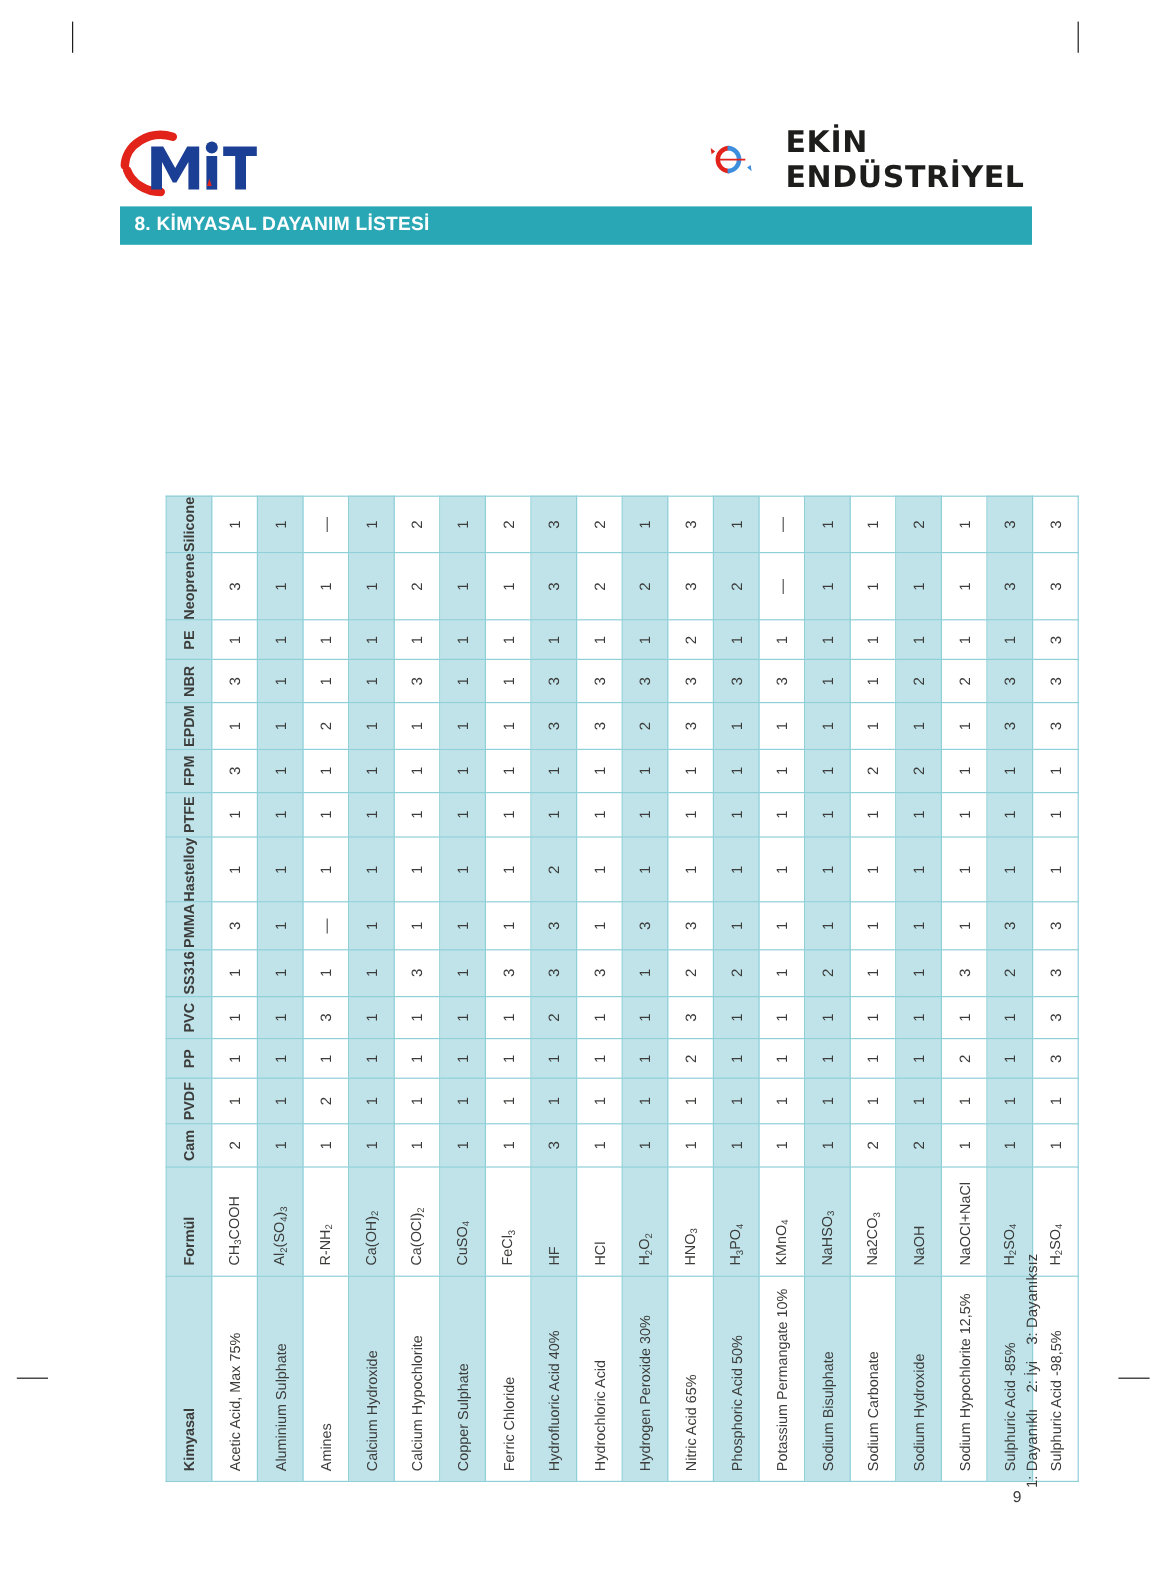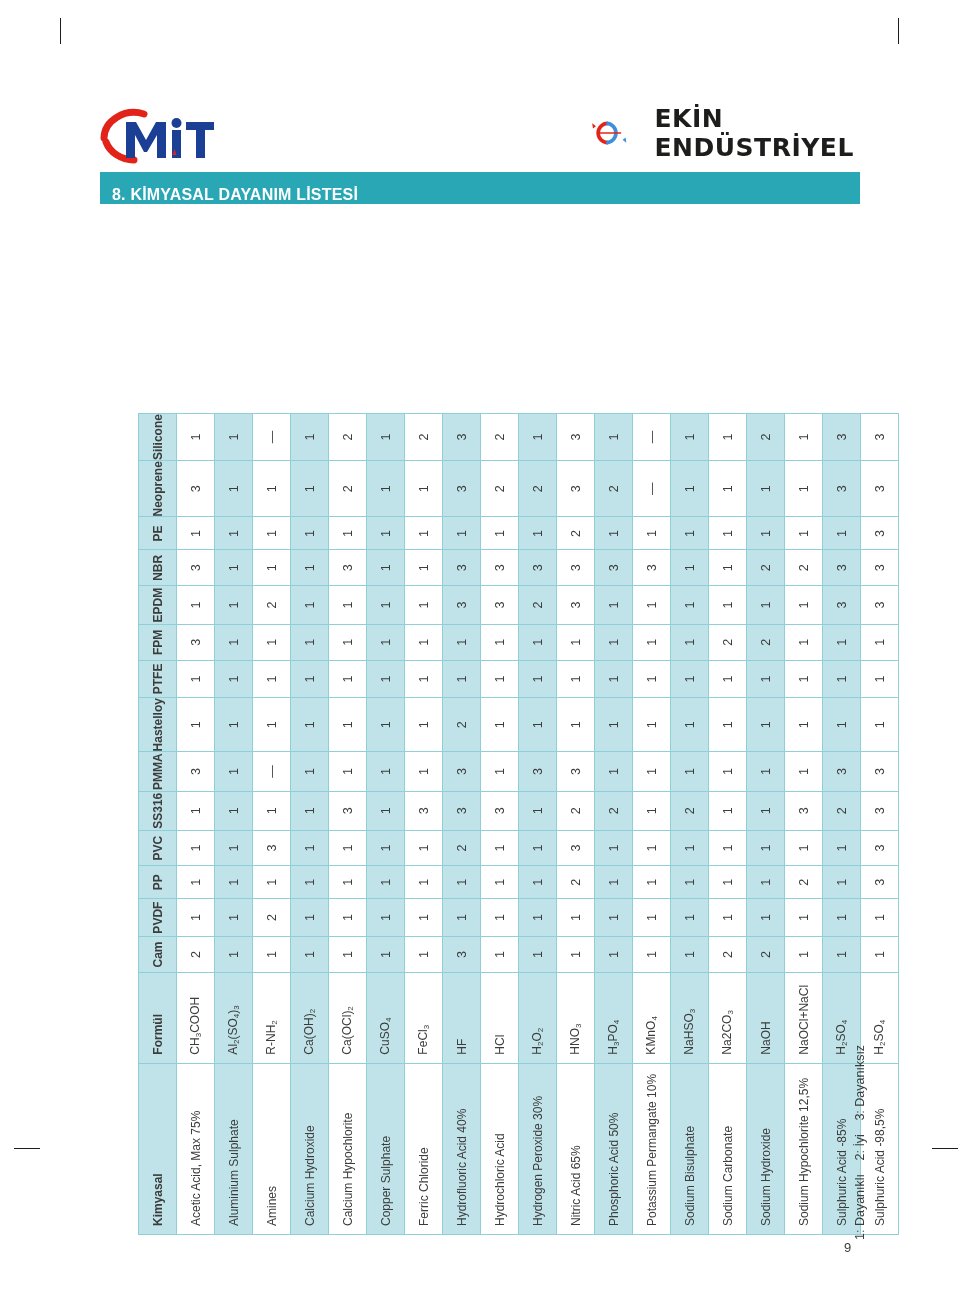--- a/index.html
+++ b/index.html
@@ -23,21 +23,21 @@
   .mit-logo{position:absolute;left:100px;top:108px;width:120px;height:56px;}
   .ekin-logo{position:absolute;left:590px;top:108px;width:270px;height:50px;
              display:flex;align-items:center;gap:26px;}
   .ekin-text{font-size:25px;font-weight:700;letter-spacing:.5px;color:#1d1d1b;
              font-family:"DejaVu Sans", sans-serif;}
 
   .section-bar{
     position:absolute;left:100px;top:172px;width:760px;height:32px;
     background:#29a7b5;color:#ffffff;
     font-size:16px;font-weight:700;letter-spacing:.2px;
-    display:flex;align-items:flex-end;padding-left:12px;box-sizing:border-box;
+    display:flex;align-items:center;padding-left:12px;box-sizing:border-box;
   }
 
   
   .rot-wrap{
     position:absolute;
     left:0;top:0;
     width:960px;height:1313px;
   }
   .rot-inner{
     position:absolute;

